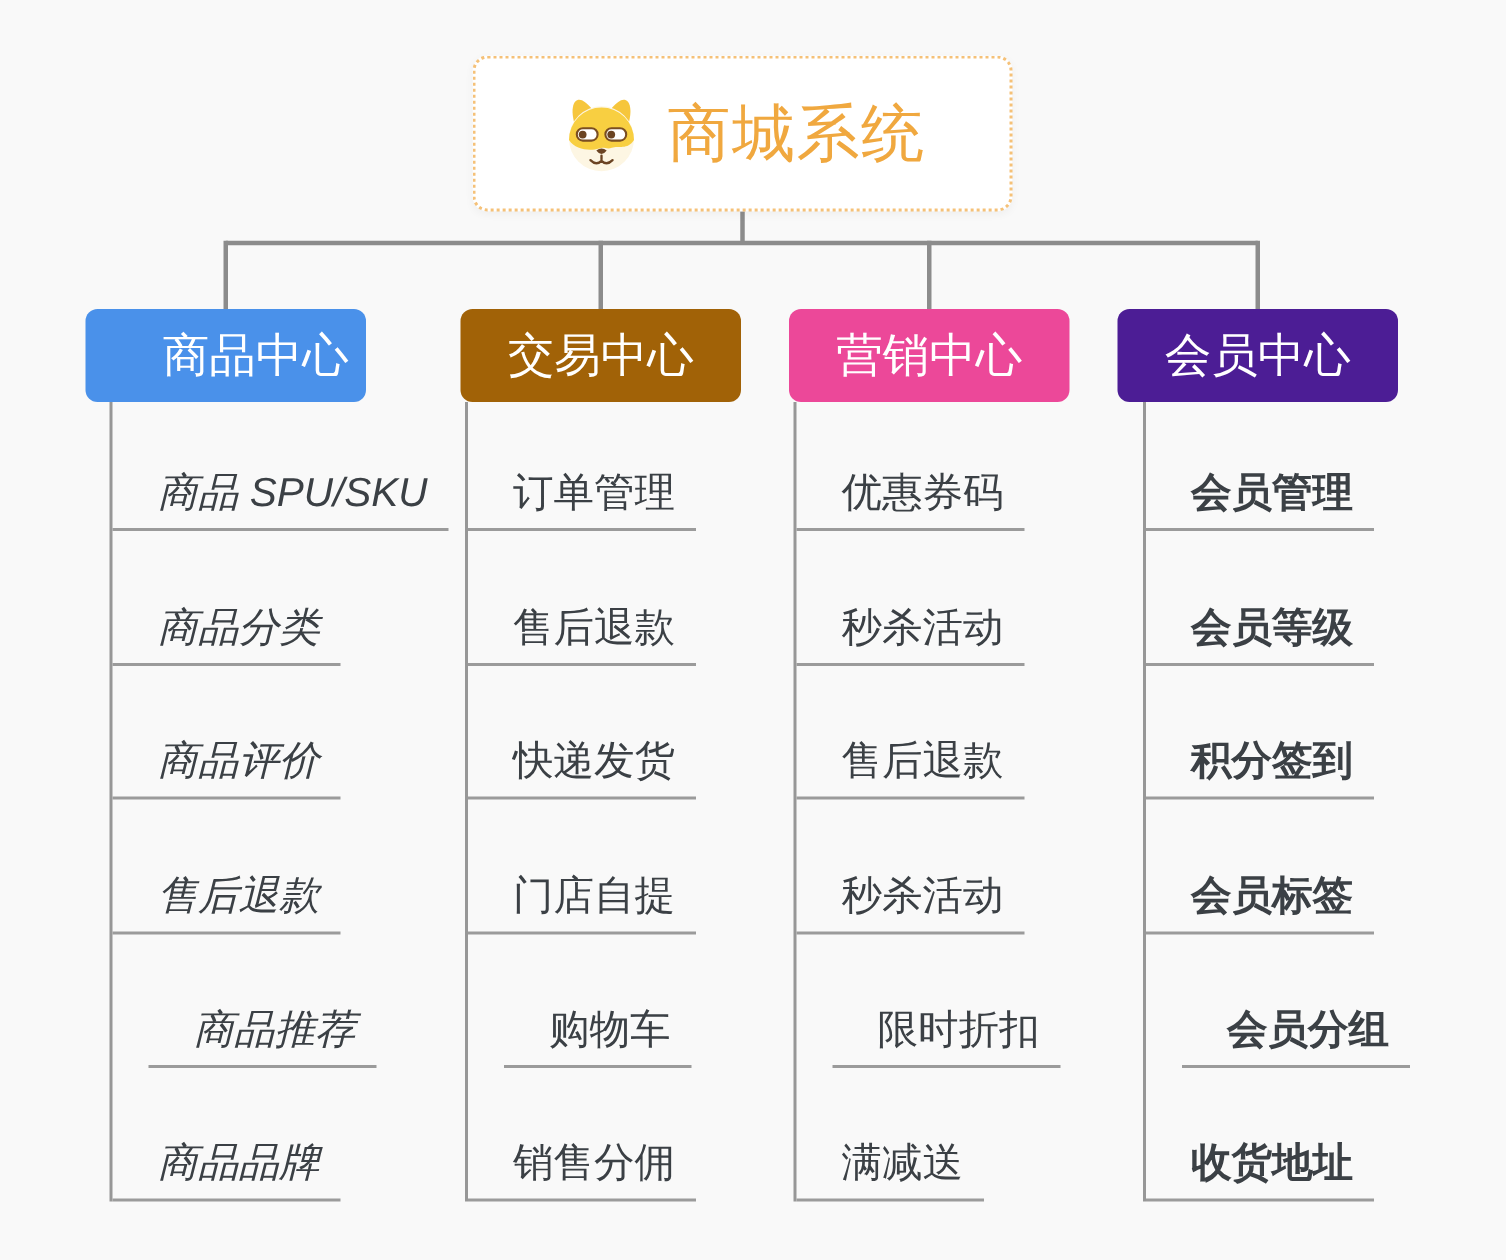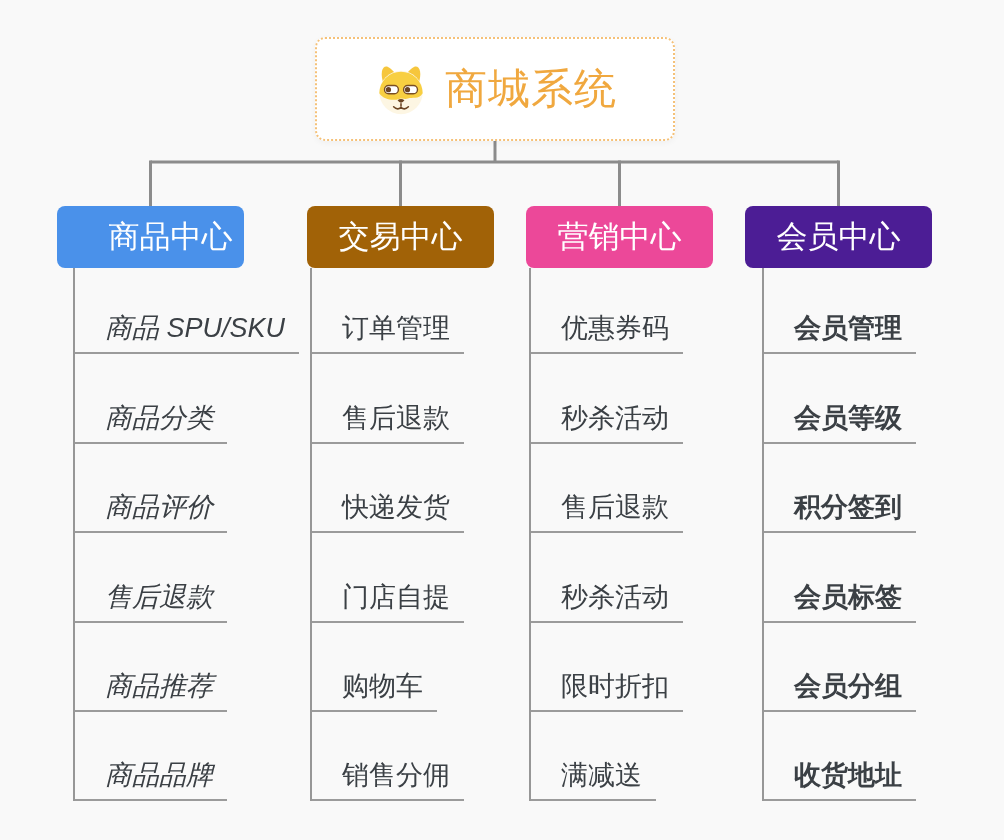--- a/index.html
+++ b/index.html
@@ -36,21 +36,21 @@
 
   .item {
     position:absolute; left:0; white-space:nowrap;
     font-size:27px; line-height:32px; color:#3b4045;
     padding:0 14px 8px 30px; border-bottom:2px solid #9b9b9b;
   }
   .r0 { top:44px; }
   .r1 { top:134px; }
   .r2 { top:223px; }
   .r3 { top:313px; }
-  .r4 { top:402px; }
+  .r4 { top:402px;margin-left:24px; }
   .r5 { top:491px; }
 </style>
 </head>
 <body>
 
 <div class="canvas">
 
   <svg class="connectors" width="1004" height="840" viewBox="0 0 1004 840">
     <g stroke="#8c8c8c" stroke-width="3" fill="none">
       <line x1="495" y1="141" x2="495" y2="162"></line>

